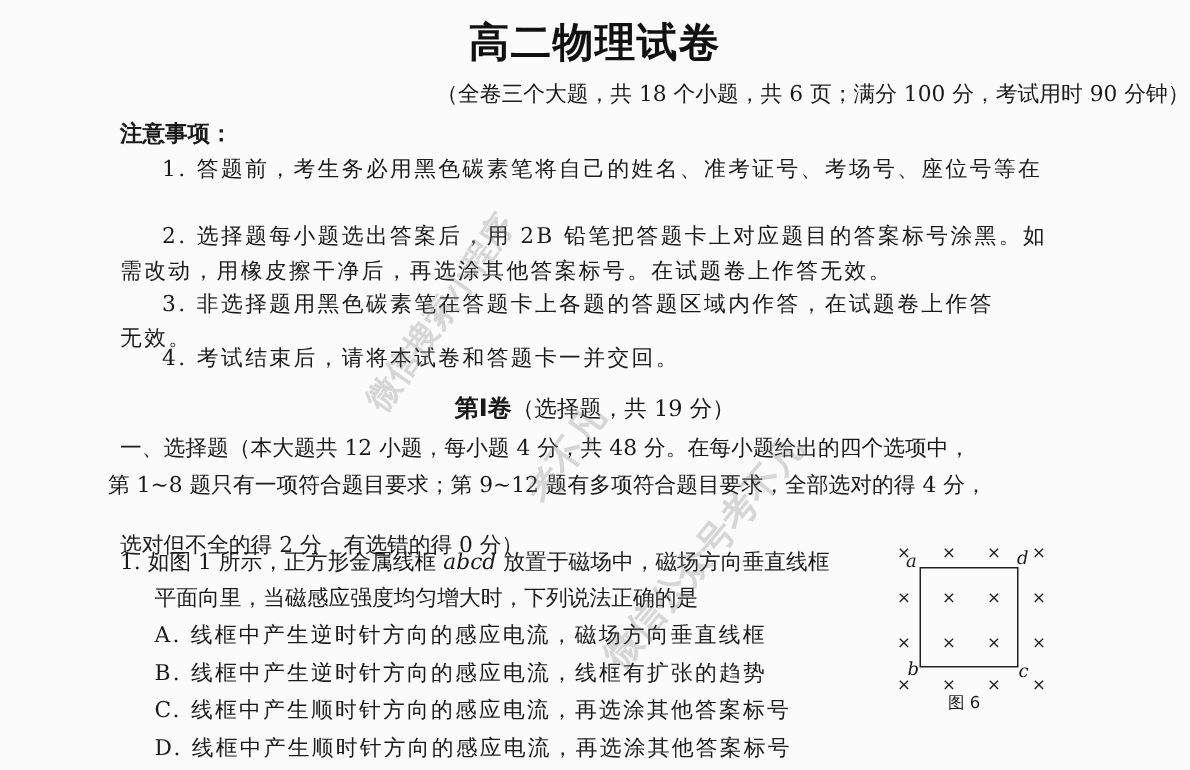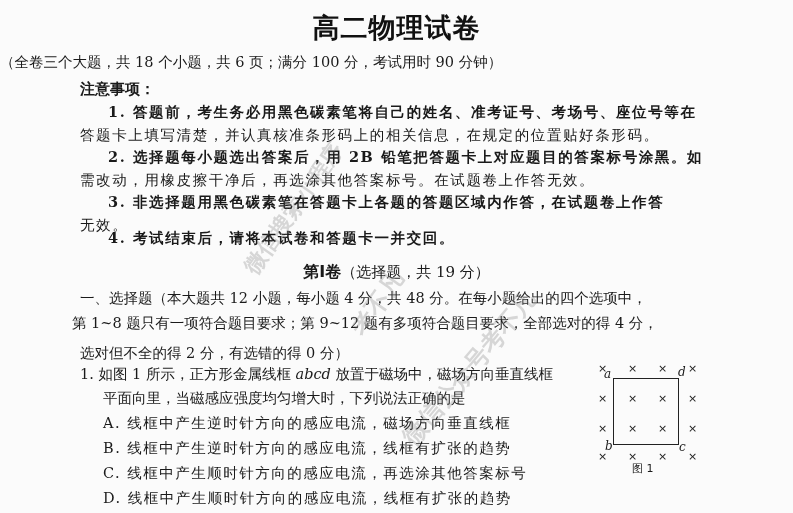--- a/index.html
+++ b/index.html
@@ -11,31 +11,31 @@
     color: #1a1a1a;
   }
   .page { position: absolute; left: 0; top: 0; width: 697px; height: 513px; }
   .title {
     position: absolute; left: 0; width: 793px; top: 10px;
     text-align: center; font-size: 27px; font-weight: bold; letter-spacing: 1px;
     font-family: "DejaVu Sans", sans-serif; color: #111;
   }
   .subtitle {
     position: absolute; left: 0; width: 793px; top: 53px;
-    text-align: left; font-size: 14.5px;
+    text-align: right; font-size: 14.5px;
   }
   .notes-head {
     position: absolute; left: 80px; top: 80px; font-size: 15px; font-weight: bold;
     font-family: "DejaVu Sans", sans-serif;
   }
   .line {
     position: absolute; left: 80px; width: 616px; font-size: 14.5px; white-space: nowrap;
     letter-spacing: 1.6px;
   }
-  .indent { left: 108px; width: 588px; font-weight: bold; }
+  .indent { left: 108px; width: 588px; }
   .section-title {
     position: absolute; left: 0; width: 793px; top: 262px; text-align: center; font-size: 15px;
   }
   .section-title b { font-family: "DejaVu Sans", sans-serif; font-size: 16px; }
   .q-line {
     position: absolute; font-size: 14.5px; white-space: nowrap;
   }
   .opt { left: 103px; letter-spacing: 1.5px; }
   .figure { position: absolute; left: 590px; top: 360px; width: 115px; height: 120px; }
   .fig-x { position: absolute; font-size: 11px; font-family: "DejaVu Sans", sans-serif; color: #222; }
@@ -52,44 +52,43 @@
 </head>
 <body>
 
 <div class="page">
 
   <div class="title">高二物理试卷</div>
   <div class="subtitle">（全卷三个大题，共 18 个小题，共 6 页；满分 100 分，考试用时 90 分钟）</div>
 
   <div class="notes-head">注意事项：</div>
   <div class="line indent" style="top:103px">1. 答题前，考生务必用黑色碳素笔将自己的姓名、准考证号、考场号、座位号等在</div>
-  <div class="line" style="top:126px">答题卡上填写清楚，并认真核准条形码上的相关信息，在规定的位置贴好条形码。</div>
   <div class="line indent" style="top:148px">2. 选择题每小题选出答案后，用 2B 铅笔把答题卡上对应题目的答案标号涂黑。如</div>
   <div class="line" style="top:171px">需改动，用橡皮擦干净后，再选涂其他答案标号。在试题卷上作答无效。</div>
   <div class="line indent" style="top:193px">3. 非选择题用黑色碳素笔在答题卡上各题的答题区域内作答，在试题卷上作答</div>
   <div class="line" style="top:216px">无效。</div>
   <div class="line indent" style="top:228px; top:229px">4. 考试结束后，请将本试卷和答题卡一并交回。</div>
 
   <div class="section-title">
     <b>第Ⅰ卷</b><span>（选择题，共 19 分）</span>
   </div>
 
   <div class="q-line" style="left:80px; top:289px; font-weight:normal;">一、选择题（本大题共 12 小题，每小题 4 分，共 48 分。在每小题给出的四个选项中，</div>
   <div class="q-line" style="left:72px; top:314px;">第 1~8 题只有一项符合题目要求；第 9~12 题有多项符合题目要求，全部选对的得 4 分，</div>
-  <div class="q-line" style="left:80px; top:344px;text-align:center;">选对但不全的得 2 分，有选错的得 0 分）</div>
+  <div class="q-line" style="left:80px; top:354px;text-align:center;">选对但不全的得 2 分，有选错的得 0 分）</div>
 
   <div class="q-line" style="left:80px; top:365px;">
     <span>1. 如图 1 所示，正方形金属线框 </span><i class="var">abcd</i><span> 放置于磁场中，磁场方向垂直线框</span>
   </div>
   <div class="q-line" style="left:103px; top:389px;">平面向里，当磁感应强度均匀增大时，下列说法正确的是</div>
 
   <div class="q-line opt" style="top:414px">A. 线框中产生逆时针方向的感应电流，磁场方向垂直线框</div>
   <div class="q-line opt" style="top:439px">B. 线框中产生逆时针方向的感应电流，线框有扩张的趋势</div>
   <div class="q-line opt" style="top:464px">C. 线框中产生顺时针方向的感应电流，再选涂其他答案标号</div>
-  <div class="q-line opt" style="top:489px">D. 线框中产生顺时针方向的感应电流，线框有扩张的趋势</div>
+  <div class="q-line opt" style="top:489px">D. 线框中产生顺时针方向的感应电流，再选涂其他答案标号</div>
 
   <div class="figure">
     <span class="fig-x" style="left:8px;top:2px">×</span>
     <span class="fig-x" style="left:38px;top:2px">×</span>
     <span class="fig-x" style="left:68px;top:2px">×</span>
     <span class="fig-x" style="left:98px;top:2px">×</span>
 
     <span class="fig-x" style="left:8px;top:32px">×</span>
     <span class="fig-x" style="left:38px;top:32px">×</span>
     <span class="fig-x" style="left:68px;top:32px">×</span>
@@ -103,20 +102,20 @@
     <span class="fig-x" style="left:8px;top:90px">×</span>
     <span class="fig-x" style="left:38px;top:90px">×</span>
     <span class="fig-x" style="left:68px;top:90px">×</span>
     <span class="fig-x" style="left:98px;top:90px">×</span>
 
     <div class="fig-box"></div>
     <span class="fig-label" style="left:14px;top:7px">a</span>
     <span class="fig-label" style="left:88px;top:5px">d</span>
     <span class="fig-label" style="left:15px;top:79px">b</span>
     <span class="fig-label" style="left:89px;top:80px">c</span>
-    <span class="fig-cap">图 1</span>
+    <span class="fig-cap">图 6</span>
   </div>
 
   <div class="watermark" style="left:262px; top:250px; font-size:22px; transform:rotate(-55deg);">微信搜索小程序</div>
   <div class="watermark" style="left:370px; top:310px; font-size:24px; transform:rotate(-55deg);">考不凡</div>
   <div class="watermark" style="left:420px; top:420px; font-size:24px; transform:rotate(-50deg);">微信公众号考不凡</div>
 
 </div>
 
 </body></html>

